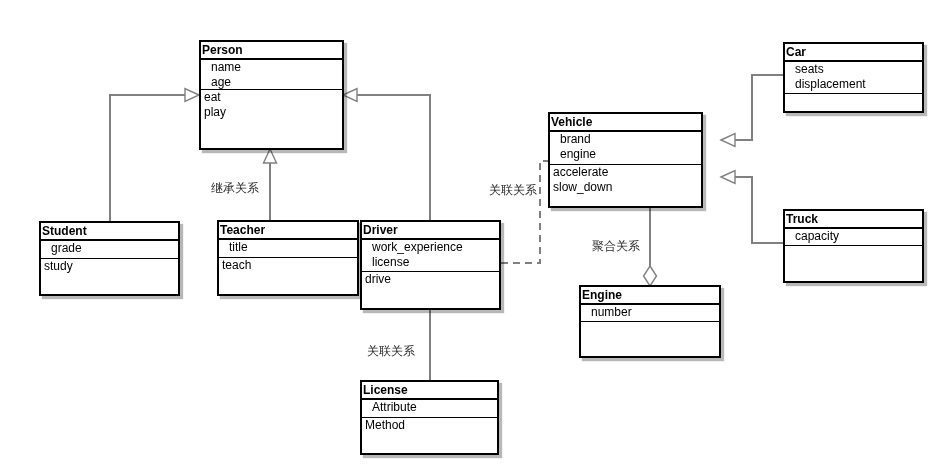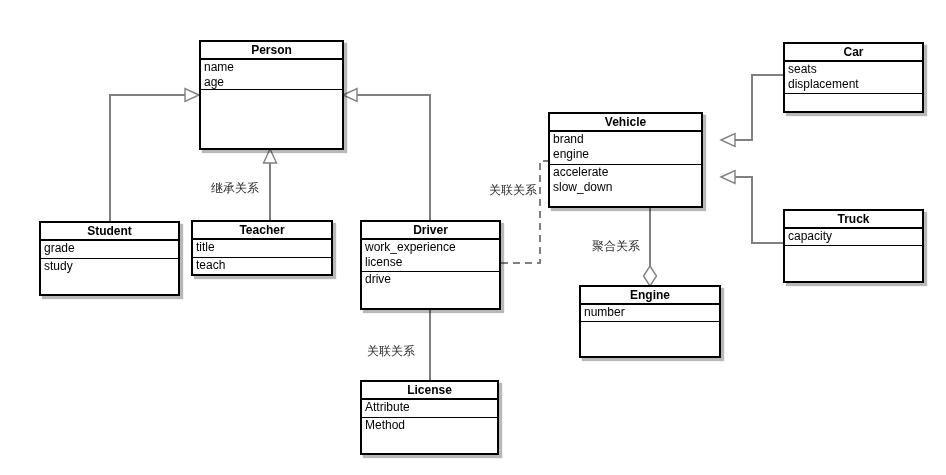--- a/index.html
+++ b/index.html
@@ -20,31 +20,30 @@
     box-shadow:3px 3px 1px rgba(0,0,0,0.28);
     display:flex;
     flex-direction:column;
     font-size:12px;
     color:#000000;
   }
   .cls-title{
     flex:0 0 auto;
     box-sizing:border-box;
     font-weight:bold;
-    text-align:center;
     line-height:14px;
-    padding:1px 18px;
+    padding:1px 1px;
     border-bottom:2px solid #000000;
     white-space:nowrap;
   }
   .cls-attrs{
     flex:0 0 auto;
     box-sizing:border-box;
     border-bottom:1px solid #000000;
-    padding:0 3px;
+    padding:0 10px;
     line-height:15px;
     overflow:hidden;
   }
   .cls-methods{
     flex:1 1 auto;
     box-sizing:border-box;
     padding:0 3px;
     line-height:15px;
     overflow:hidden;
   }
@@ -105,33 +104,37 @@
       <polygon points="650,266 656.5,276 650,286 643.5,276" fill="#ffffff" stroke="#808080" stroke-width="1.4"></polygon>
     </g>
   </svg>
 
   <div class="cls" style="left:199px;top:40px;width:145px;height:110px">
     <div class="cls-title">Person</div>
     <div class="cls-attrs" style="height:30px">
       <div class="row">name</div>
       <div class="row">age</div>
     </div>
+    <div class="cls-methods">
+      <div class="row">eat</div>
+      <div class="row">play</div>
+    </div>
   </div>
 
   <div class="cls" style="left:39px;top:221px;width:141px;height:75px">
     <div class="cls-title">Student</div>
     <div class="cls-attrs" style="height:18px">
       <div class="row">grade</div>
     </div>
     <div class="cls-methods">
       <div class="row">study</div>
     </div>
   </div>
 
-  <div class="cls" style="left:191px;top:220px;width:142px;height:56px">
+  <div class="cls" style="left:217px;top:220px;width:142px;height:76px">
     <div class="cls-title">Teacher</div>
     <div class="cls-attrs" style="height:18px">
       <div class="row">title</div>
     </div>
     <div class="cls-methods">
       <div class="row">teach</div>
     </div>
   </div>
 
   <div class="cls" style="left:360px;top:220px;width:141px;height:90px">

